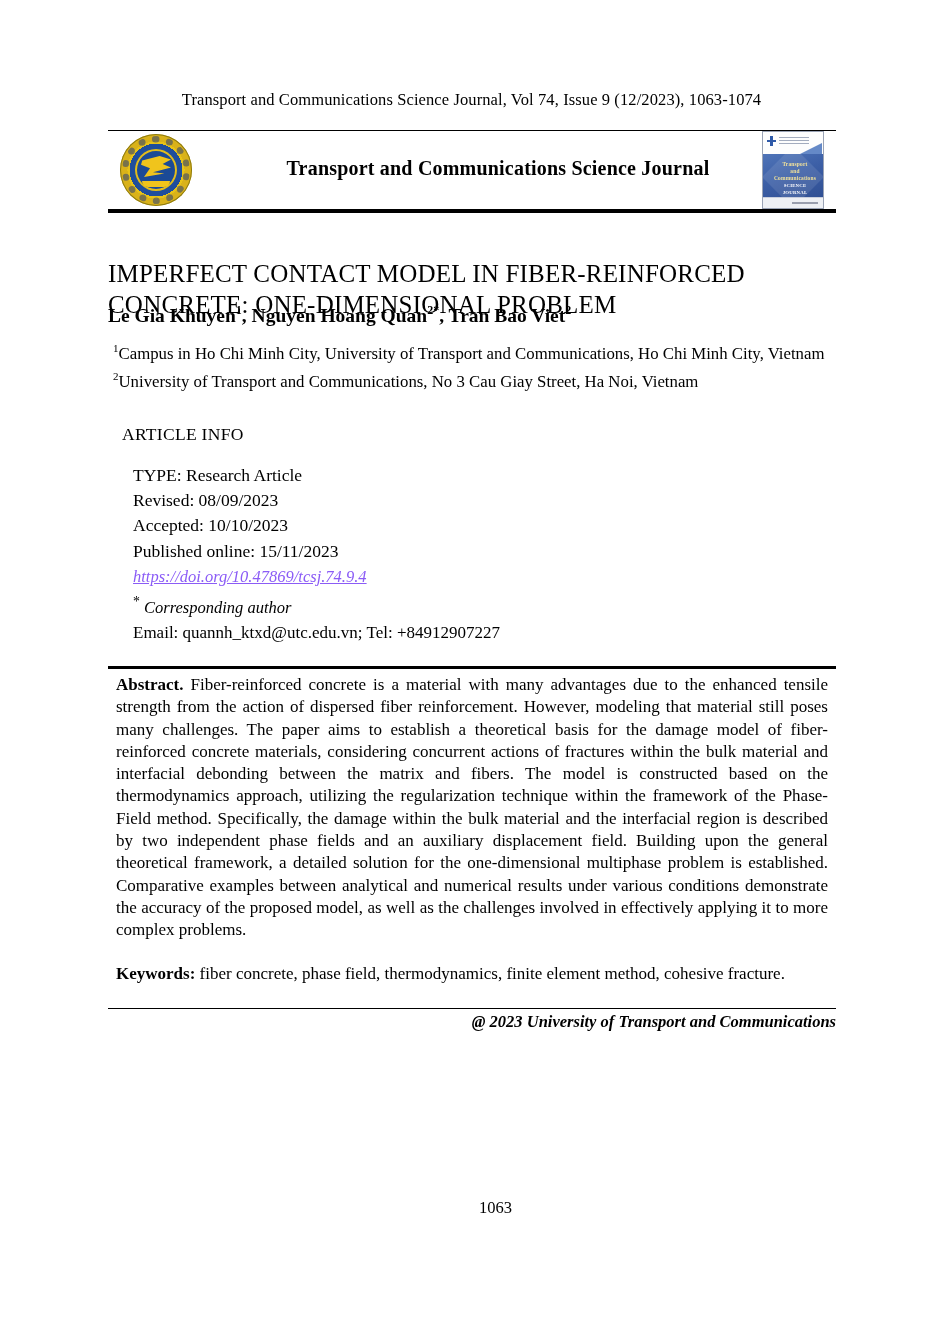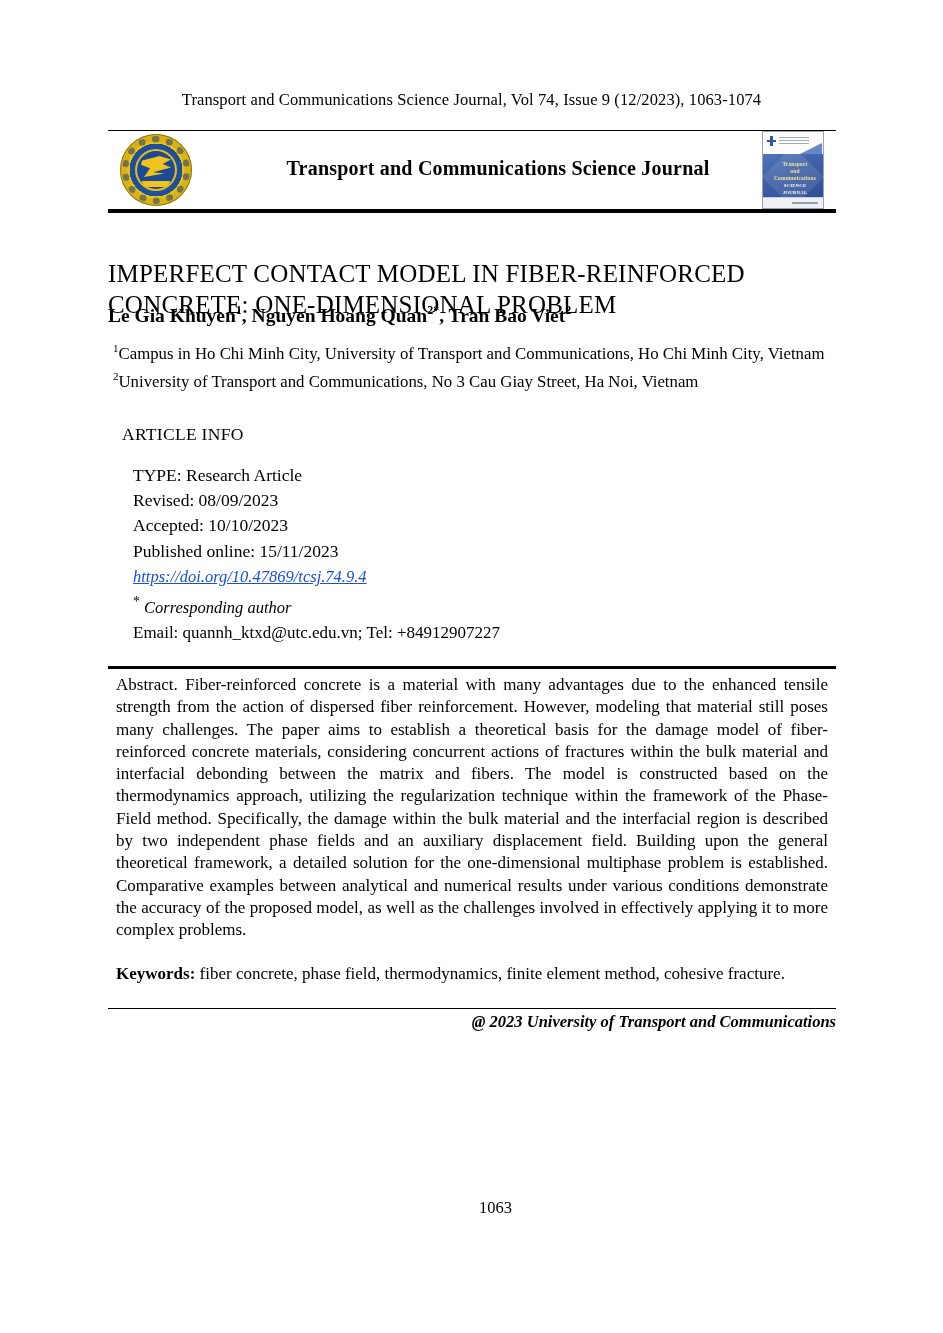--- a/index.html
+++ b/index.html
@@ -248,21 +248,21 @@
   }
   .info-list {
     position: absolute;
     left: 133px;
     top: 463px;
     width: 520px;
     font-size: 17.5px;
     line-height: 25.2px;
   }
   .info-list .doi {
-    color: #1d4ed8;
+    color: #8b5cf6;
     font-style: italic;
     text-decoration: underline;
     font-size: 16.5px;
   }
   .info-list .corr {
     font-style: italic;
     font-size: 16.5px;
   }
   .info-list .corr sup { font-style: normal; }
   .info-list .email { font-size: 17px; }
@@ -278,21 +278,21 @@
   }
   .abstract {
     position: absolute;
     left: 116px;
     top: 674px;
     width: 712px;
     font-size: 17px;
     line-height: 22.3px;
     text-align: justify;
   }
-  .abstract b { font-weight: normal; }
+  .abstract b { font-weight: bold; }
 
   .keywords {
     position: absolute;
     left: 116px;
     top: 963px;
     width: 712px;
     font-size: 17px;
     line-height: 22.3px;
     text-align: justify;
   }

